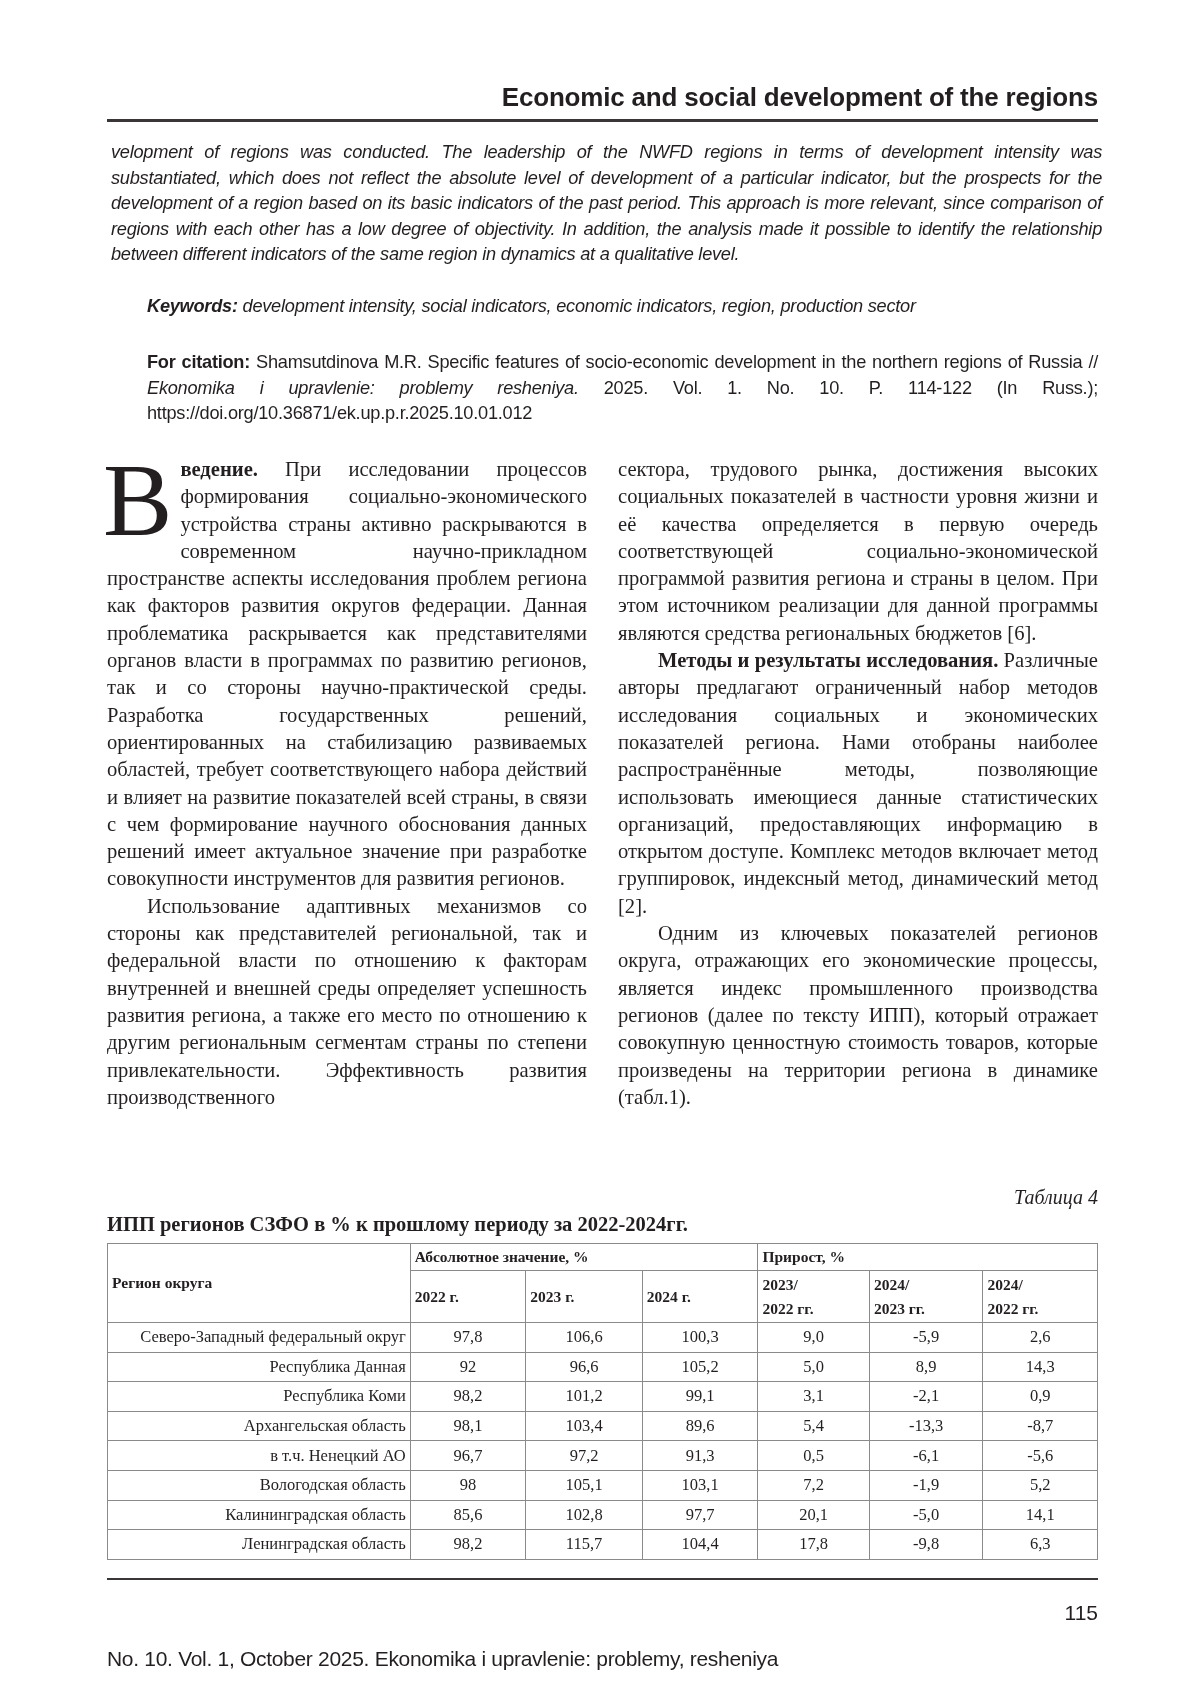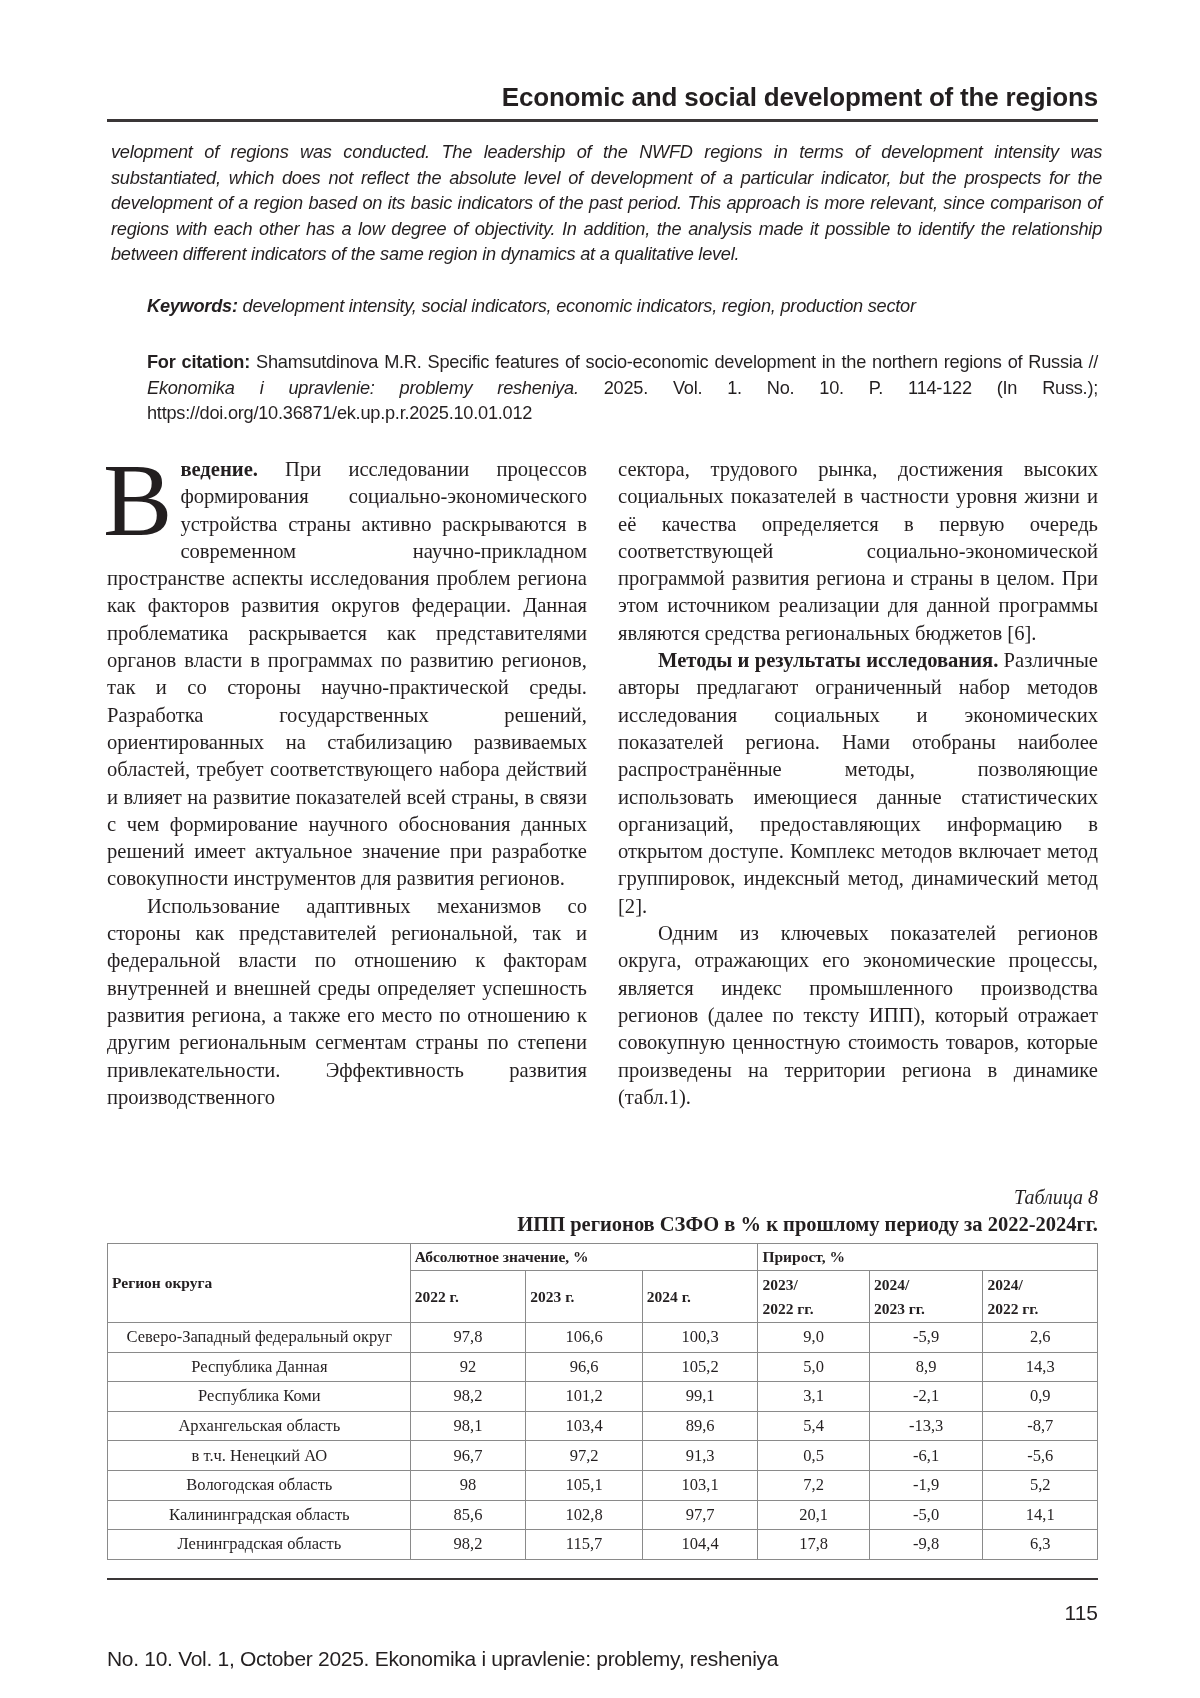--- a/index.html
+++ b/index.html
@@ -42,31 +42,31 @@
   .dropcap {
     float: left; font-family: "Liberation Serif", serif; font-size: 104px; line-height: 80px;
     height: 78px; margin: 4px 8px 0 -4px; color: #231f20;
   }
 
   .table-caption {
     position: absolute; top: 1186px; right: 0;
     font-family: "Liberation Serif", serif; font-style: italic; font-size: 20px;
   }
   .table-title {
-    position: absolute; top: 1213px; left: 0; width: 991px; text-align: right;
+    position: absolute; top: 1213px; left: 0; width: 991px; text-align: left;
     font-family: "Liberation Serif", serif; font-weight: bold; font-size: 20.5px;
   }
   table.data {
     position: absolute; top: 1243px; left: 0; width: 991px; border-collapse: collapse;
     font-family: "Liberation Serif", serif; font-size: 16.5px; color: #231f20;
   }
   table.data th, table.data td { border: 1px solid #8a8a8a; padding: 0 4px; }
   table.data th { font-weight: bold; font-size: 15.5px; text-align: left; }
   table.data td { height: 28.6px; text-align: center; }
-  table.data td.region { text-align: center; padding-left: 5px; }
+  table.data td.region { text-align: right; padding-left: 5px; }
   .th-group { height: 27px; }
   .th-sub { height: 52px; line-height: 24px; }
 
   .foot-rule { position: absolute; top: 1578px; left: 0; width: 991px; height: 2px; background: #3a3637; }
   .footer-text {
     position: absolute; top: 1601px; left: 0;
     font-family: "Liberation Sans", sans-serif; font-size: 21px; letter-spacing: -0.3px; margin-top: 46px;
   }
   .page-number {
     position: absolute; top: 1601px; right: 0;
@@ -91,21 +91,21 @@
     <p><span class="dropcap">В</span><b>ведение.</b><span> При исследовании процессов формирования социально-экономического устройства страны активно раскрываются в современном научно-прикладном пространстве аспекты исследования проблем региона как факторов развития округов федерации. Данная проблематика раскрывается как представителями органов власти в программах по развитию регионов, так и со стороны научно-практической среды. Разработка государственных решений, ориентированных на стабилизацию развиваемых областей, требует соответствующего набора действий и влияет на развитие показателей всей страны, в связи с чем формирование научного обоснования данных решений имеет актуальное значение при разработке совокупности инструментов для развития регионов.</span></p>
     <p class="indent">Использование адаптивных механизмов со стороны как представителей региональной, так и федеральной власти по отношению к факторам внутренней и внешней среды определяет успешность развития региона, а также его место по отношению к другим региональным сегментам страны по степени привлекательности. Эффективность развития производственного</p>
   </div>
 
   <div class="col col-right">
     <p>сектора, трудового рынка, достижения высоких социальных показателей в частности уровня жизни и её качества определяется в первую очередь соответствующей социально-экономической программой развития региона и страны в целом. При этом источником реализации для данной программы являются средства региональных бюджетов [6].</p>
     <p class="indent"><b>Методы и результаты исследования.</b><span> Различные авторы предлагают ограниченный набор методов исследования социальных и экономических показателей региона. Нами отобраны наиболее распространённые методы, позволяющие использовать имеющиеся данные статистических организаций, предоставляющих информацию в открытом доступе. Комплекс методов включает метод группировок, индексный метод, динамический метод [2].</span></p>
     <p class="indent">Одним из ключевых показателей регионов округа, отражающих его экономические процессы, является индекс промышленного производства регионов (далее по тексту ИПП), который отражает совокупную ценностную стоимость товаров, которые произведены на территории региона в динамике (табл.1).</p>
   </div>
 
-  <div class="table-caption">Таблица 8</div>
+  <div class="table-caption">Таблица 4</div>
   <div class="table-title">ИПП регионов СЗФО в % к прошлому периоду за 2022-2024гг.</div>
 
   <table class="data">
     <colgroup>
       <col style="width:296px">
         <col style="width:113px">
         <col style="width:114px">
         <col style="width:113px">
       <col style="width:109px">
         <col style="width:111px">

